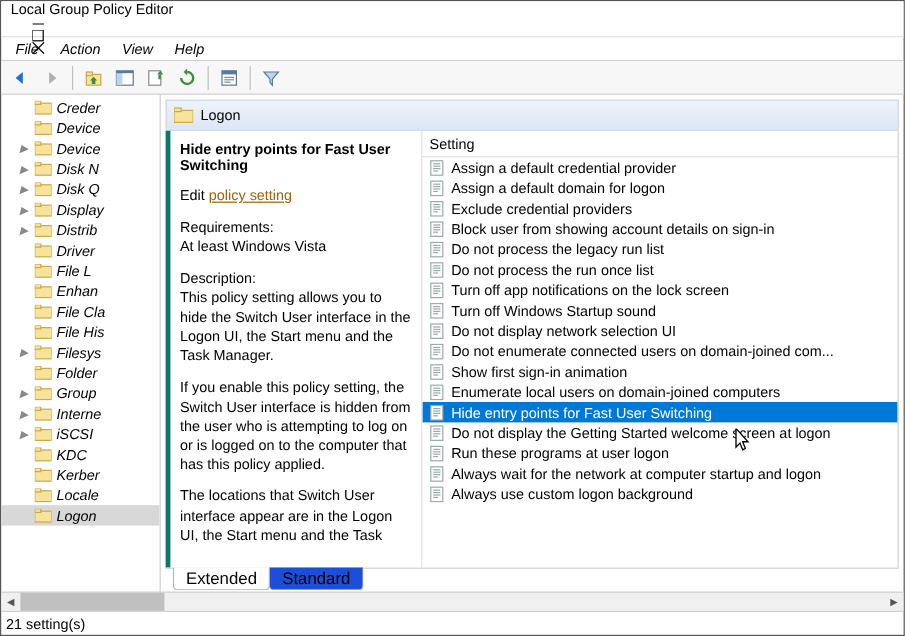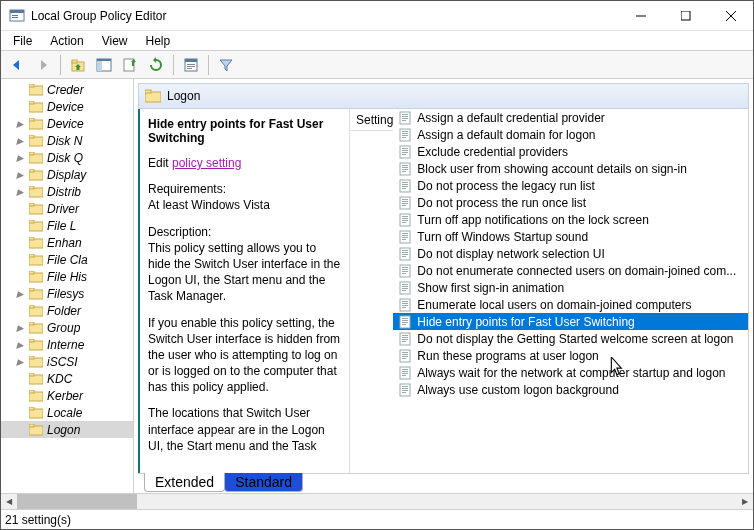--- a/index.html
+++ b/index.html
@@ -1,26 +1,26 @@
 <!DOCTYPE html>
 <html><head>
 <meta charset="utf-8">
 <style>
 * { box-sizing: border-box; margin: 0; padding: 0; font-family: "Segoe UI", Tahoma, sans-serif; font-size: 12px; }
 body { background: #fff; width: 754px; height: 530px; display: flex; flex-direction: column; border: 1px solid #555; overflow: hidden; }
 
 
-.titlebar { height: 30px; background: #fff; display: flex; align-items: center; padding-left: 8px; border-bottom: 1px solid #e0e0e0; }
+.titlebar { height: 30px; background: #fff; display: flex; padding-left: 8px; border-bottom: 1px solid #e0e0e0; flex-direction: column; }
 .titlebar .app-icon { width: 16px; height: 16px; margin-right: 6px; }
 .titlebar .title { flex: 1; }
 .titlebar .winbtn { width: 45px; height: 30px; display: flex; align-items: center; justify-content: center; }
 .titlebar .winbtn svg { width: 10px; height: 10px; }
 
 
-.menubar { height: 20px; display: flex; align-items: center; padding-left: 4px; gap: 2px; border-bottom: 1px solid #d0d0d0; }
+.menubar { height: 20px; display: flex; align-items: center; padding-left: 4px; gap: 2px; border-bottom: 1px solid #d0d0d0; font-style: italic; }
 .menubar .menuitem { padding: 2px 8px; }
 
 
 .toolbar { height: 28px; display: flex; align-items: center; padding-left: 4px; gap: 2px; border-bottom: 1px solid #d0d0d0; background: #f7f7f7; }
 .toolbar .tbtn { width: 24px; height: 24px; display: flex; align-items: center; justify-content: center; border: 1px solid transparent; }
 .toolbar .sep { width: 1px; height: 20px; background: #c0c0c0; margin: 0 3px; }
 
 
 .main { flex: 1; display: flex; min-height: 0; }
 .tree { width: 133px; border-right: 1px solid #d0d0d0; overflow-y: auto; overflow-x: hidden; padding: 2px 0; position:relative;font-style:italic; }
@@ -29,27 +29,27 @@
 .tree::-webkit-scrollbar-track { background: #f0f0f0; }
 .tree-row { display: flex; align-items: center; height: 17px; padding-left: 28px; white-space: nowrap; }
 .tree-row.selected { background: #d8d8d8; }
 .tree-row .chev { width: 10px; text-align: center; color: #888; font-size: 9px; margin-left:-14px; margin-right:4px; }
 .folder-icon { width: 14px; height: 12px; margin-right: 4px; }
 
 .right { flex: 1; display: flex; flex-direction: column; min-width: 0; }
 .hdrbar { height: 26px; background: linear-gradient(#eef3fa,#dce6f4); border-bottom: 1px solid #c5d2e6; display: flex; align-items: center; padding-left: 6px; gap: 6px; margin:4px 4px 0 4px; border:1px solid #c5d2e6;}
 .hdrbar .hlabel { font-size: 12px; }
 
-.panes { flex: 1; display: flex; min-height: 0; margin: 0 4px; border-left:2px solid #0f766e; border-right:1px solid #d0d0d0;}
+.panes { flex: 1; display: flex; min-height: 0; margin: 0 4px; border-left:4px solid #0f766e; border-right:1px solid #d0d0d0;}
 .desc { width: 210px; border-right: 1px solid #e0e0e0; padding: 8px 8px 8px 8px; overflow: hidden; }
 .desc .ptitle { font-weight: bold; margin-bottom: 10px; }
-.desc .editlink { color: #a21caf; text-decoration: underline; }
+.desc .editlink { color: #a16207; text-decoration: underline; }
 .desc p { margin-bottom: 10px; line-height: 1.35; }
 
-.list { flex: 1; display:flex; min-width:0; position:relative;}
+.list { flex: 1; display:flex; flex-direction:column; min-width:0; position:relative;}
 .list-head { height: 22px; border-bottom: 1px solid #e0e0e0; display:flex; align-items:center; padding-left:6px; }
 .list-body { flex:1; overflow-y:auto; overflow-x:hidden; }
 .list-body::-webkit-scrollbar { width:16px; }
 .list-body::-webkit-scrollbar-thumb { background:#c0c0c0; }
 .list-body::-webkit-scrollbar-track { background:#f0f0f0; }
 .li-row { display:flex; align-items:center; height:17px; padding-left:6px; white-space:nowrap; }
 .li-row.selected { background:#0078d7; color:#fff; }
 .li-row .picon { width:14px; height:14px; margin-right:4px; flex-shrink:0; }
 
 

